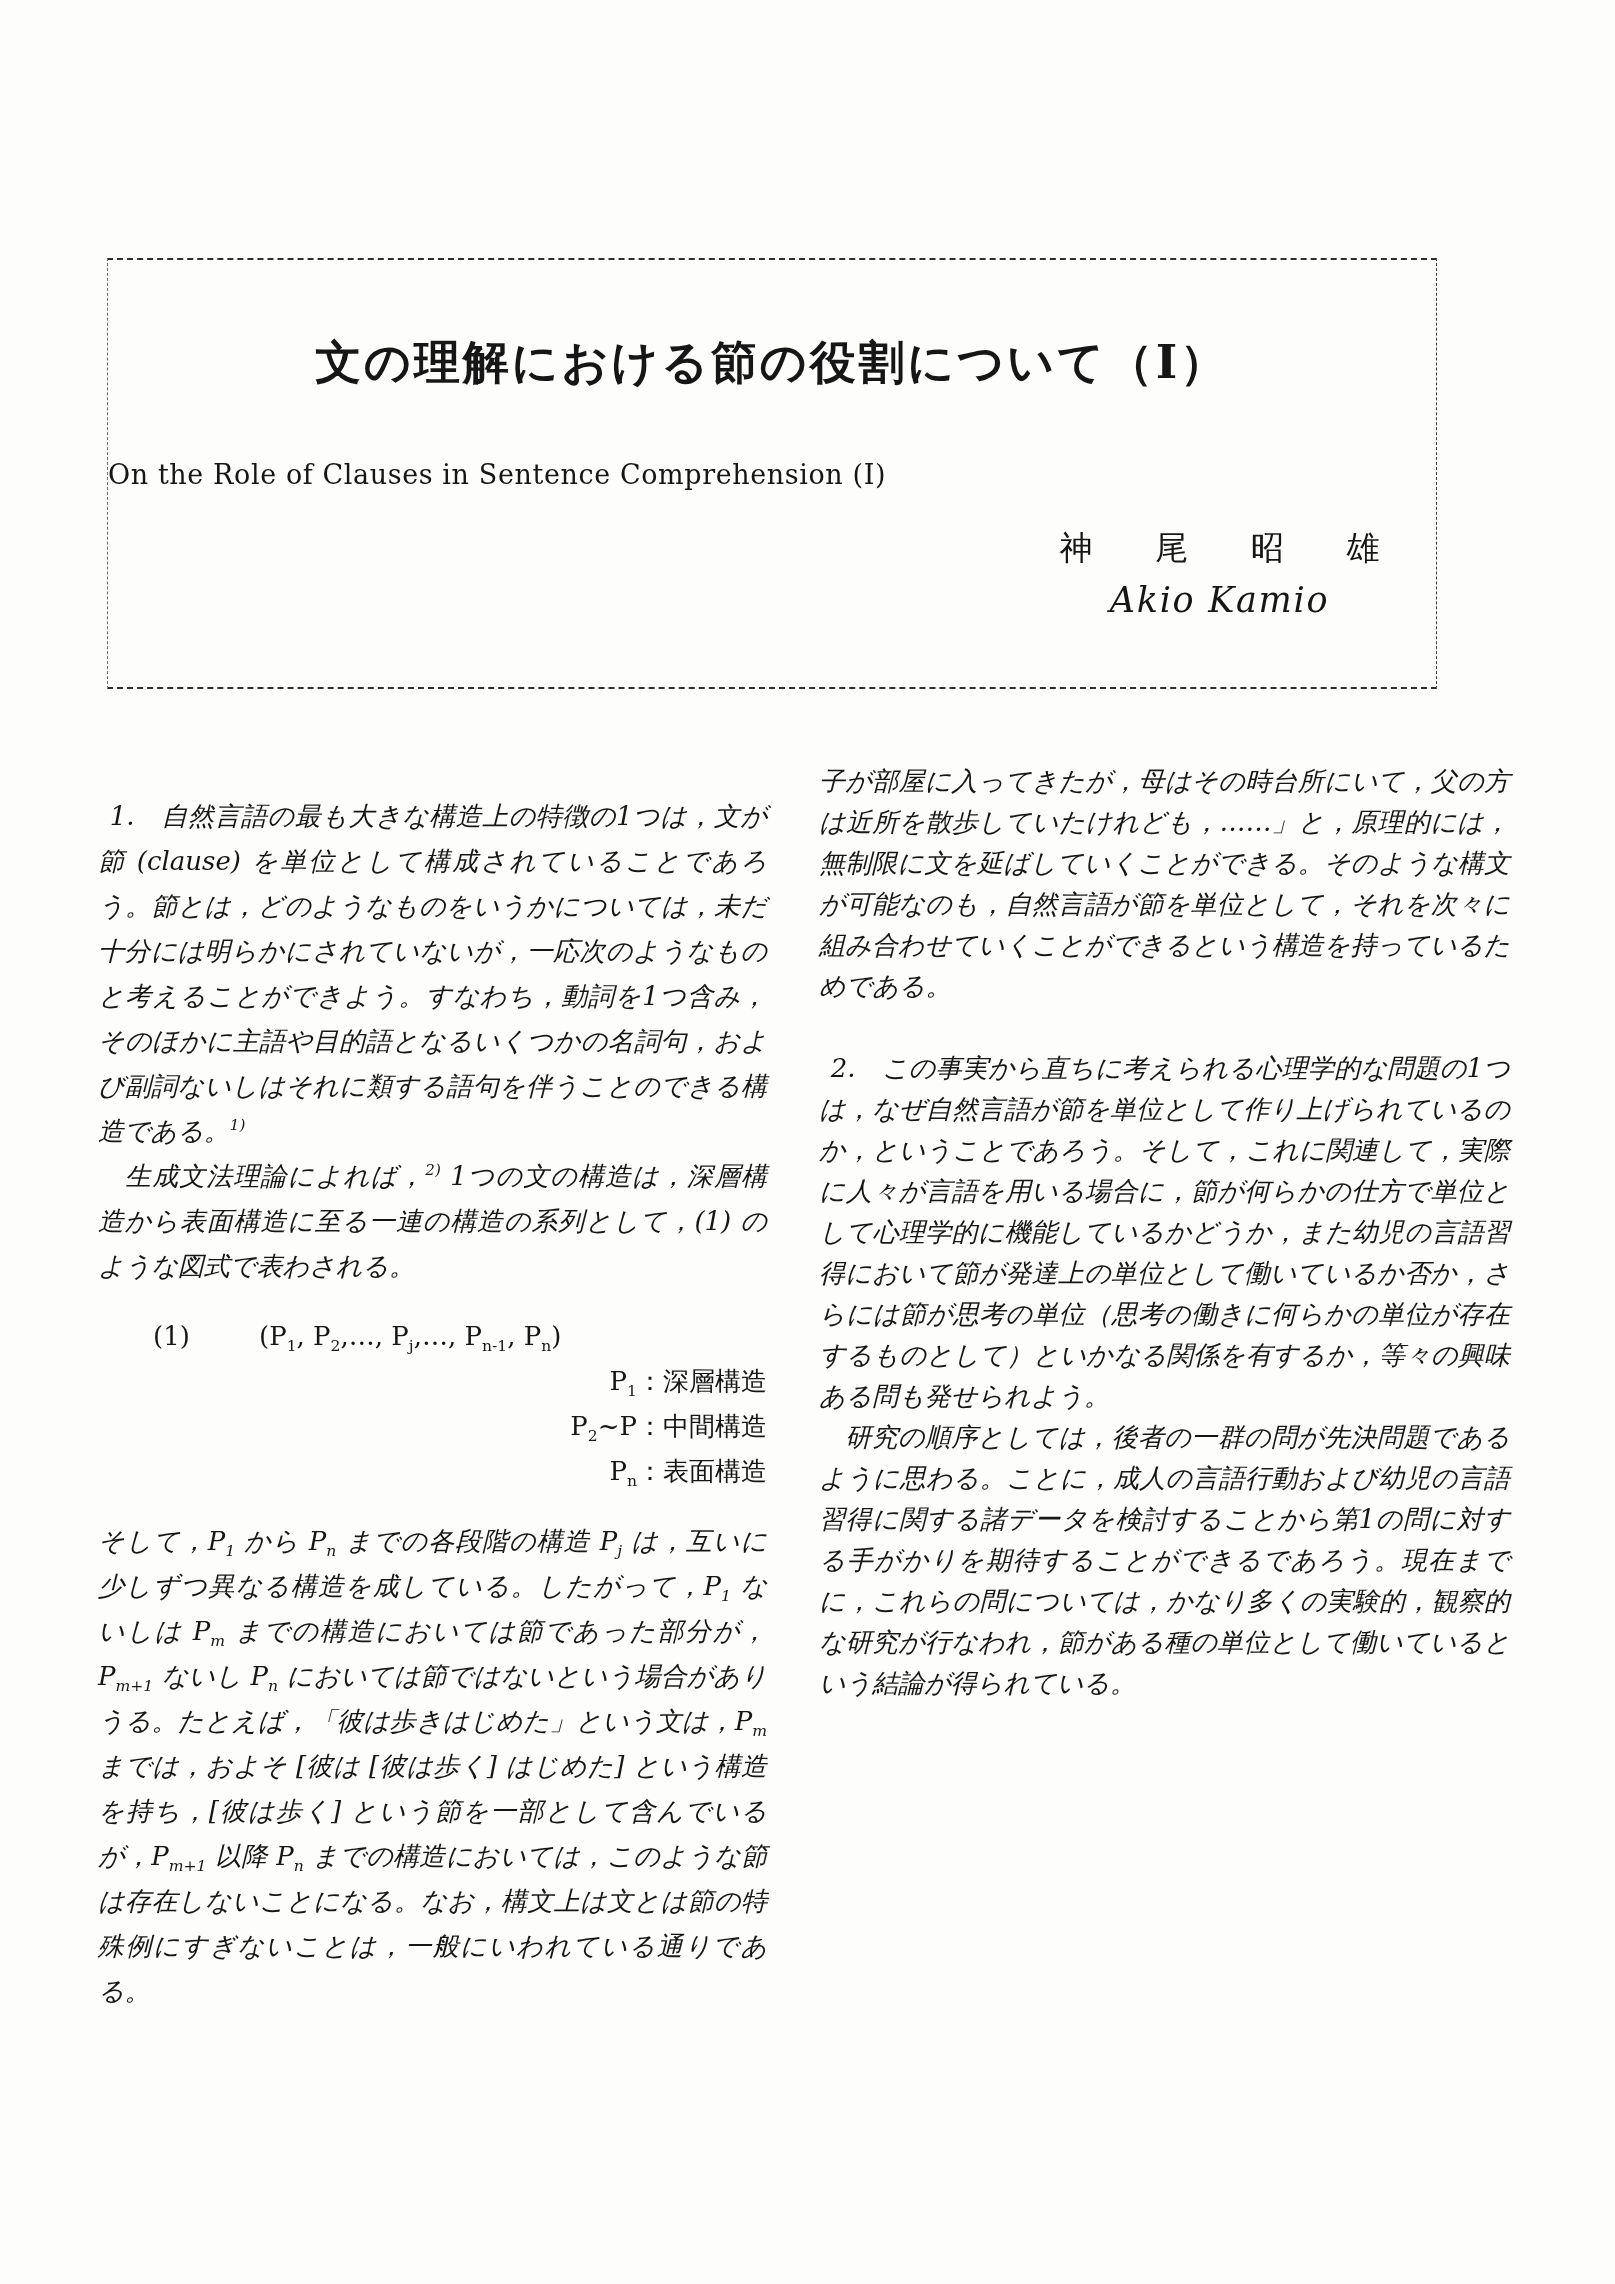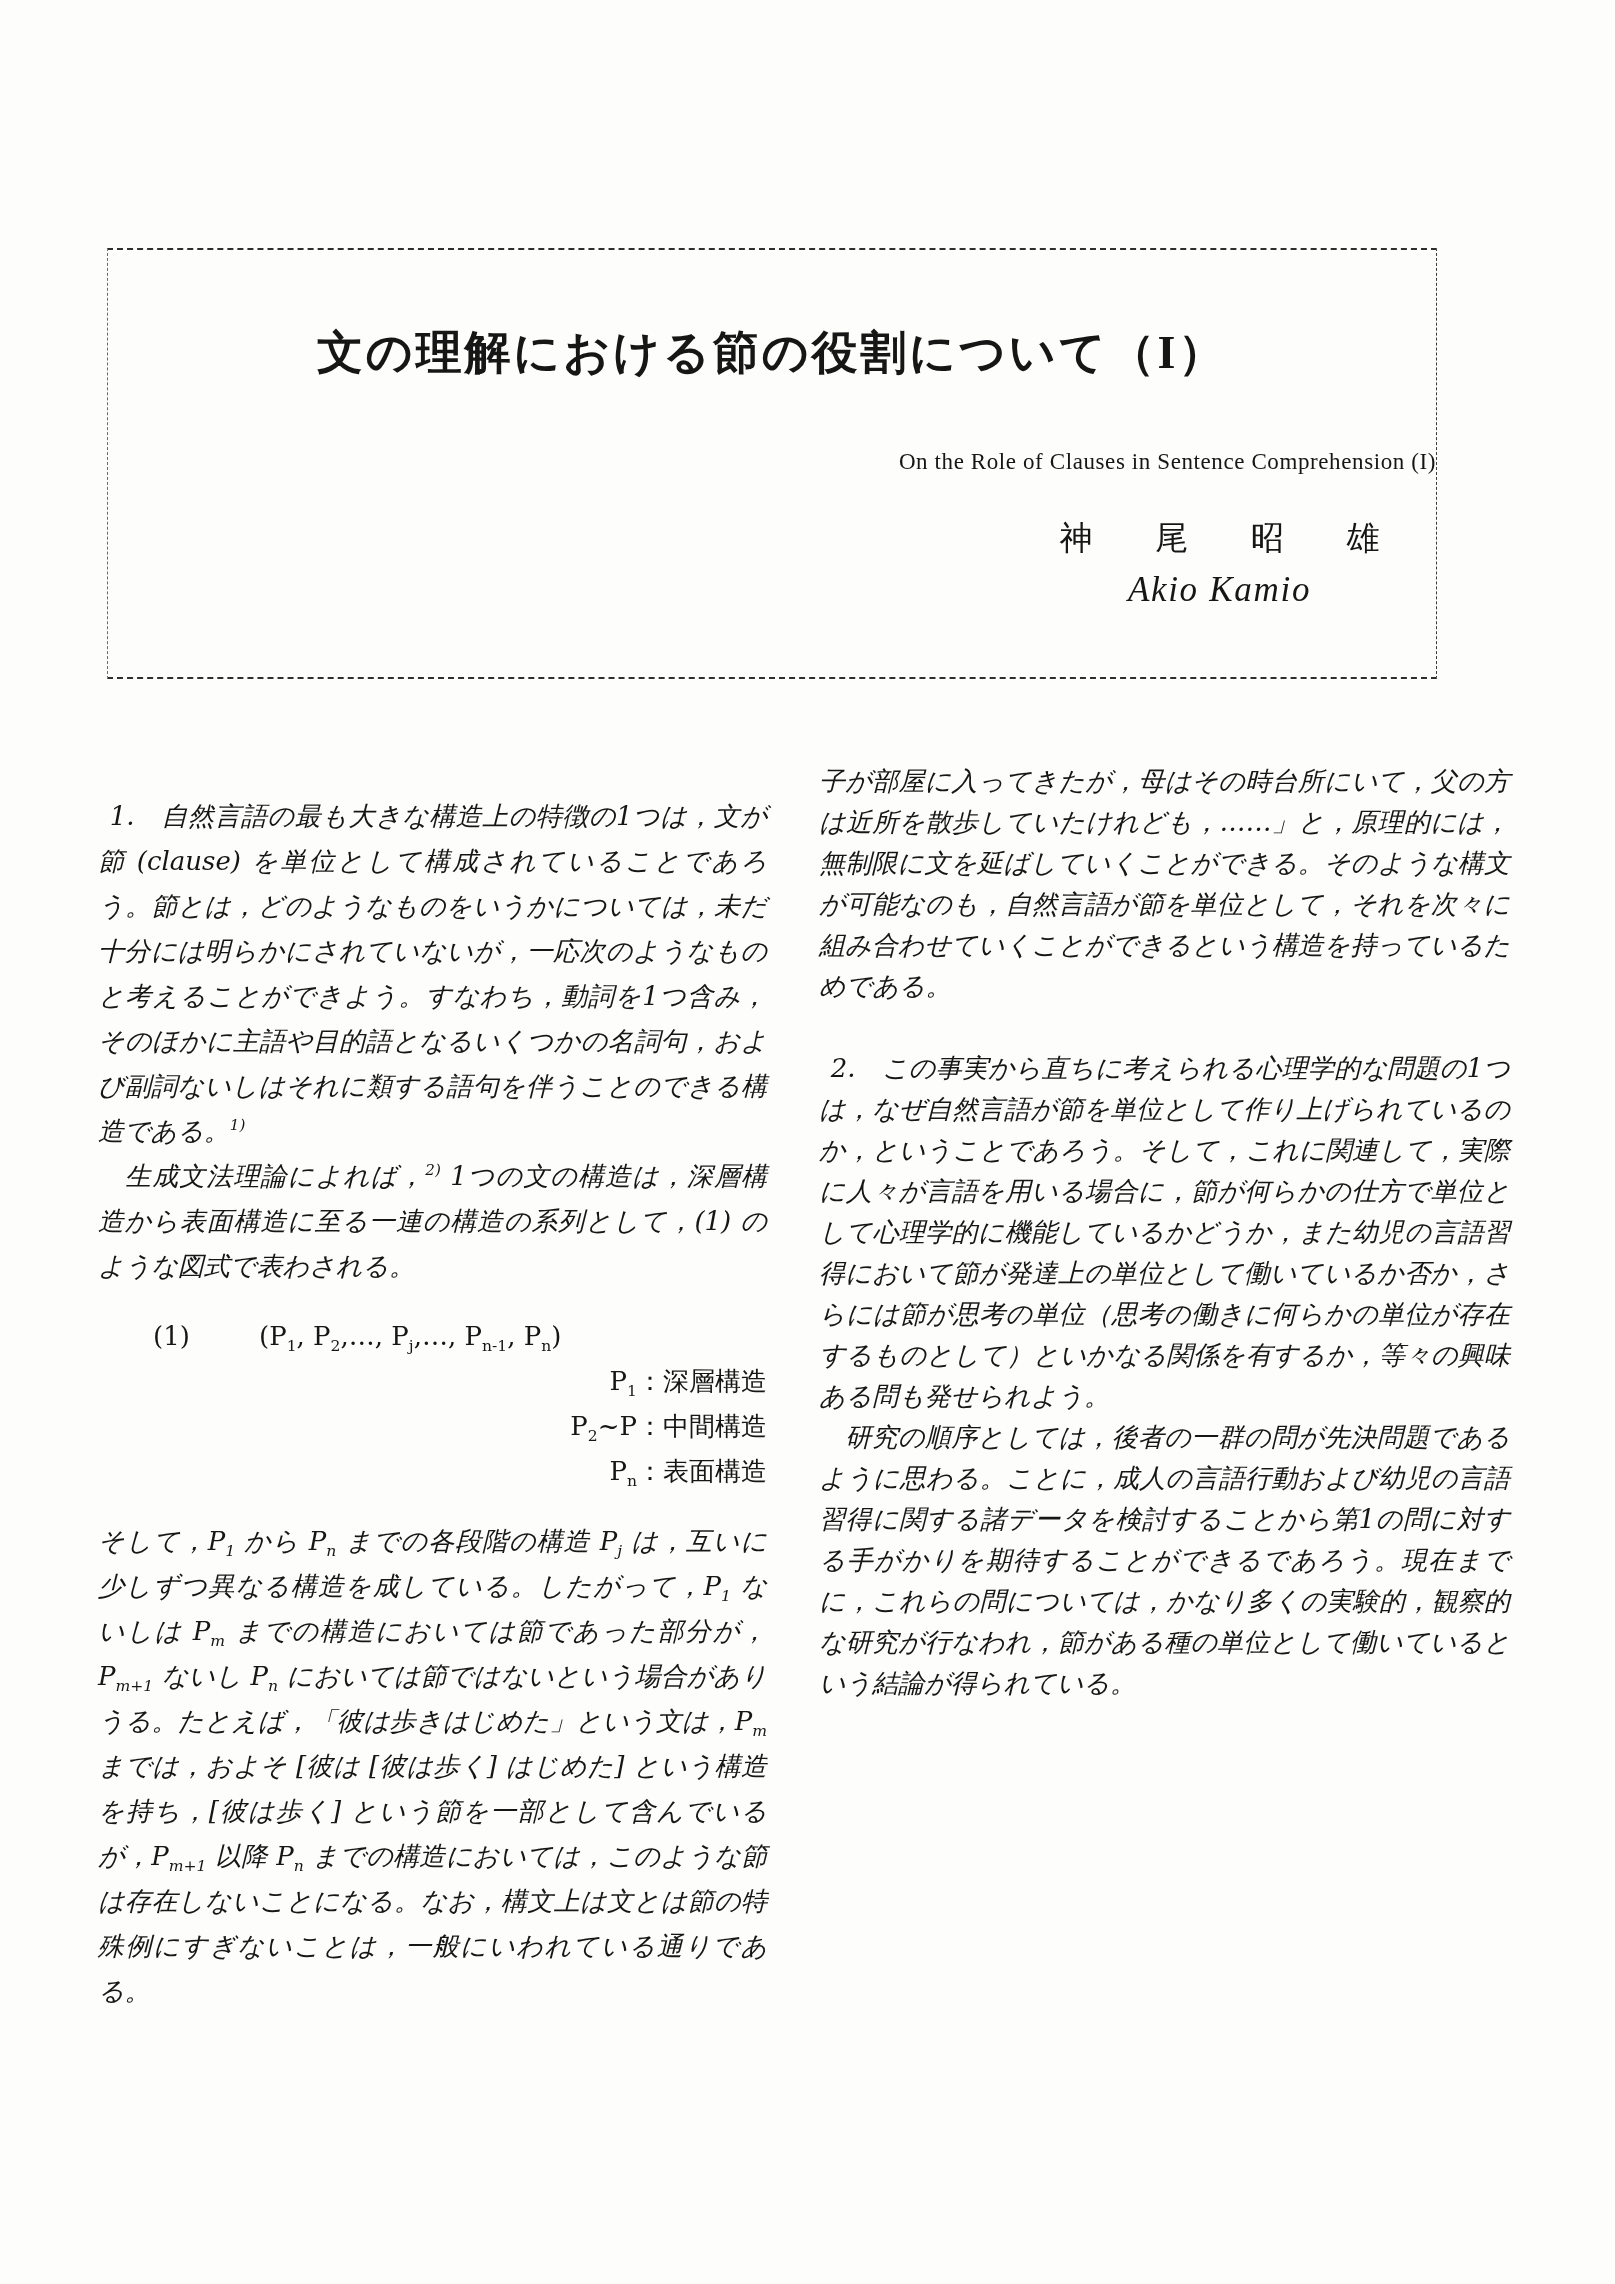--- a/index.html
+++ b/index.html
@@ -2,31 +2,31 @@
 <html style="font-size:9px"><head>
 <meta charset="utf-8">
 <style>
   html,body{margin:0;padding:0;background:#d9d9d9;}
   .sheet{
     position:relative;width:1616px;height:2284px;background:#fdfdfb;
     font-family:"DejaVu Serif","Liberation Serif",serif;color:#161616;overflow:hidden;
   }
   
   .title-box{
-    position:absolute;left:107px;top:248px;width:1330px;height:431px;box-sizing:border-box;
+    position:absolute;left:107px;top:258px;width:1330px;height:431px;box-sizing:border-box;
     border-top:2.3px dashed #2e2e2e;border-bottom:2.3px dashed #2e2e2e;
-    border-left:1.7px dashed #6a6a6a;border-right:1.7px dashed #3a3a3a;font-family:Liberation Serif, serif;
+    border-left:1.7px dashed #6a6a6a;border-right:1.7px dashed #3a3a3a;
   }
   .title-ja{
     position:absolute;left:0;right:0;top:72px;margin:0;text-align:center;
     font-size:46px;font-weight:600;letter-spacing:2.8px;
   }
   .title-en{
-    position:absolute;left:0;right:0;top:199px;text-align:right;
-    font-size:23px;letter-spacing:0.6px;
+    position:absolute;left:0;right:0;top:199px;text-align:left;
+    font-size:27px;letter-spacing:0.6px;
   }
   .author{position:absolute;right:16px;top:266px;width:401px;text-align:center;}
   .author-ja{font-size:33px;letter-spacing:0.45em;text-indent:0.45em;}
   .author-en{margin-top:9px;font-size:35px;font-style:italic;letter-spacing:1.7px;}
   
   .col{position:absolute;font-size:26px;text-align:justify;}
   .col p{margin:0;font-style:italic;}
   .col-left{left:98px;top:794px;width:669px;line-height:45px;}
   .col-right{left:819px;top:761px;width:691px;line-height:41px;}
   .sec{text-indent:0.45em;}

